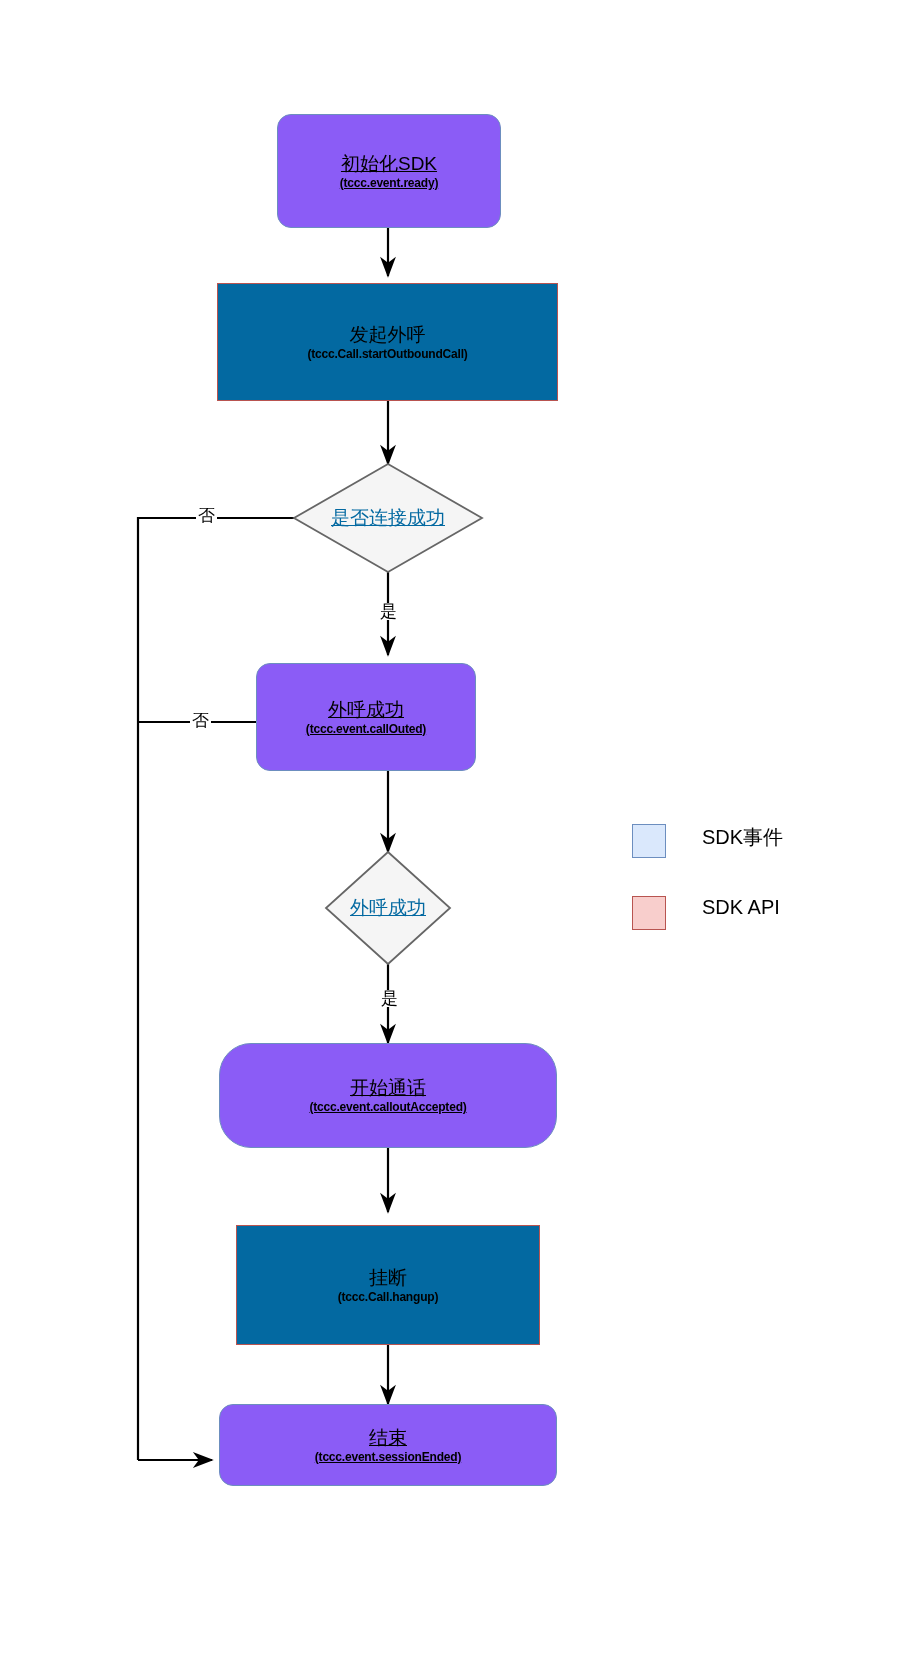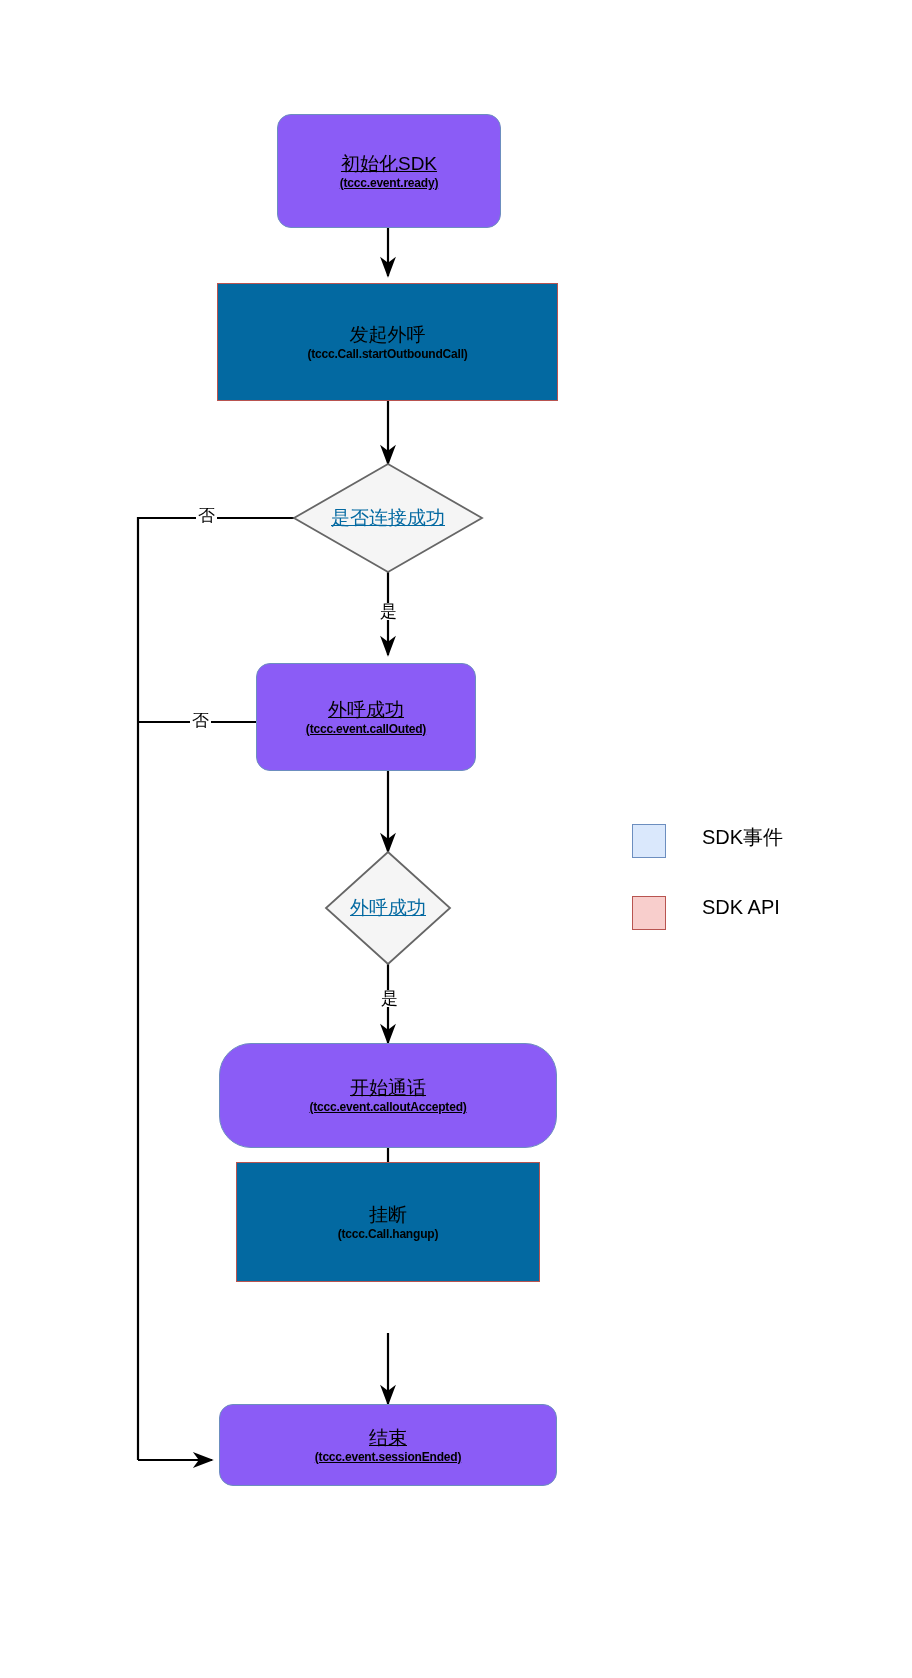--- a/index.html
+++ b/index.html
@@ -160,21 +160,21 @@
 
 <div class="decision-wrap" style="left:326px; top:852px; width:124px; height:112px;">
   <span class="decision-label">外呼成功</span>
 </div>
 
 <div class="node node-event" style="left:219px; top:1043px; width:338px; height:105px;border-radius:32px;">
   <div class="line1">开始通话</div>
   <div class="line2">(tccc.event.calloutAccepted)</div>
 </div>
 
-<div class="node node-api" style="left:236px; top:1162px; width:304px; height:120px;">
+<div class="node node-api" style="left:236px; top:1225px; width:304px; height:120px;">
   <div class="line1">挂断</div>
   <div class="line2">(tccc.Call.hangup)</div>
 </div>
 
 <div class="node node-event" style="left:219px; top:1404px; width:338px; height:82px;">
   <div class="line1">结束</div>
   <div class="line2">(tccc.event.sessionEnded)</div>
 </div>
 
 <div class="edge-label" style="left:196px; top:507px;">否</div>

